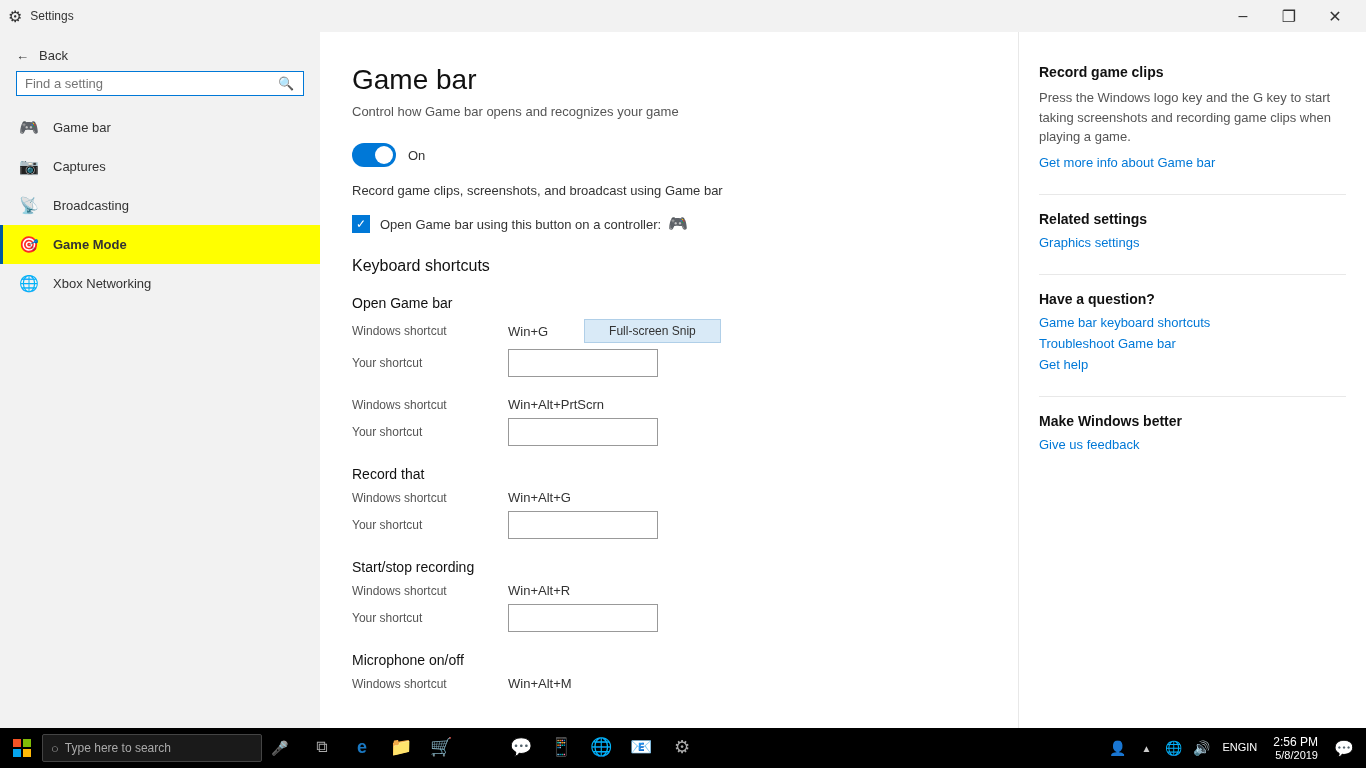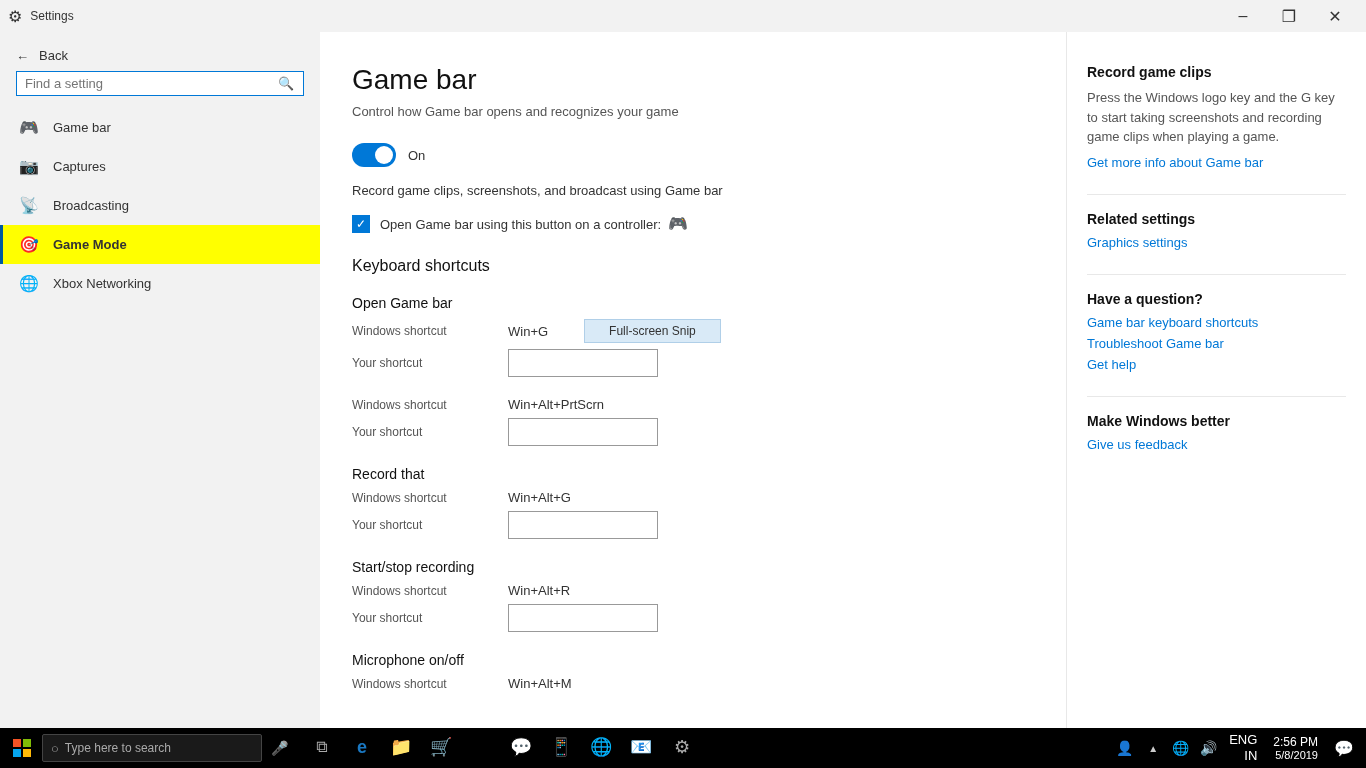--- a/index.html
+++ b/index.html
@@ -77,21 +77,21 @@
     .section-title { font-size: 16px; font-weight: 300; color: #111; margin-bottom: 20px; }
     .shortcut-group { margin-bottom: 20px; }
     .shortcut-action { font-size: 14px; color: #111; margin-bottom: 8px; font-weight: 400; }
     .shortcut-row { display: flex; align-items: center; gap: 16px; margin-bottom: 6px; }
     .shortcut-row-label { font-size: 12px; color: #555; width: 140px; }
     .shortcut-value { font-size: 13px; color: #333; }
     .shortcut-input { border: 1px solid #999; width: 150px; height: 28px; padding: 2px 6px; font-size: 13px; outline: none; }
 
     
     .right-panel {
-      width: 300px;
+      width: 348px;
       flex-shrink: 0;
       background: white;
       padding: 32px 20px 20px 20px;
       border-left: 1px solid #e8e8e8;
       overflow-y: auto;
     }
     .rp-section { margin-bottom: 24px; }
     .rp-title { font-size: 14px; font-weight: 600; color: #111; margin-bottom: 8px; }
     .rp-text { font-size: 13px; color: #555; line-height: 1.5; margin-bottom: 8px; }
     .rp-link { font-size: 13px; color: #0078d7; cursor: pointer; text-decoration: none; display: block; margin-bottom: 6px; }
@@ -112,21 +112,21 @@
     .taskbar-search-icon { color: #aaa; font-size: 13px; }
     .taskbar-search-text { font-size: 12px; color: #aaa; }
     .taskbar-mic { width: 32px; height: 40px; display: flex; align-items: center; justify-content: center; cursor: pointer; color: #aaa; font-size: 14px; }
     .taskbar-apps { display: flex; align-items: center; gap: 0; margin-left: 4px; }
     .taskbar-app { width: 40px; height: 40px; display: flex; align-items: center; justify-content: center; cursor: pointer; border-bottom: 2px solid transparent; }
     .taskbar-right { margin-left: auto; display: flex; align-items: center; gap: 4px; padding-right: 4px; }
     .taskbar-tray-item { width: 24px; height: 40px; display: flex; align-items: center; justify-content: center; color: #ccc; font-size: 14px; cursor: pointer; }
     .taskbar-clock { display: flex; flex-direction: column; align-items: flex-end; padding: 0 8px; cursor: pointer; }
     .taskbar-clock-time { font-size: 12px; color: white; }
     .taskbar-clock-date { font-size: 11px; color: white; }
-    .taskbar-lang { display: flex; flex-direction: column; align-items: flex-end; color: white; font-size: 13px; line-height: 1.2; padding: 0 4px; cursor: pointer; }
+    .taskbar-lang { display: flex; flex-direction: row; align-items: flex-end; color: white; font-size: 11px; line-height: 1.2; padding: 0 4px; cursor: pointer; }
     .taskbar-notif { width: 28px; height: 40px; display: flex; align-items: center; justify-content: center; color: #ccc; font-size: 16px; cursor: pointer; }
   </style>
 </head>
 <body>
 
 <div class="title-bar">
   <span style="font-size:16px; margin-right:8px; color:#333;">⚙</span>
   <span class="title-bar-title">Settings</span>
   <div class="title-bar-controls">
     <button class="title-btn">–</button>

